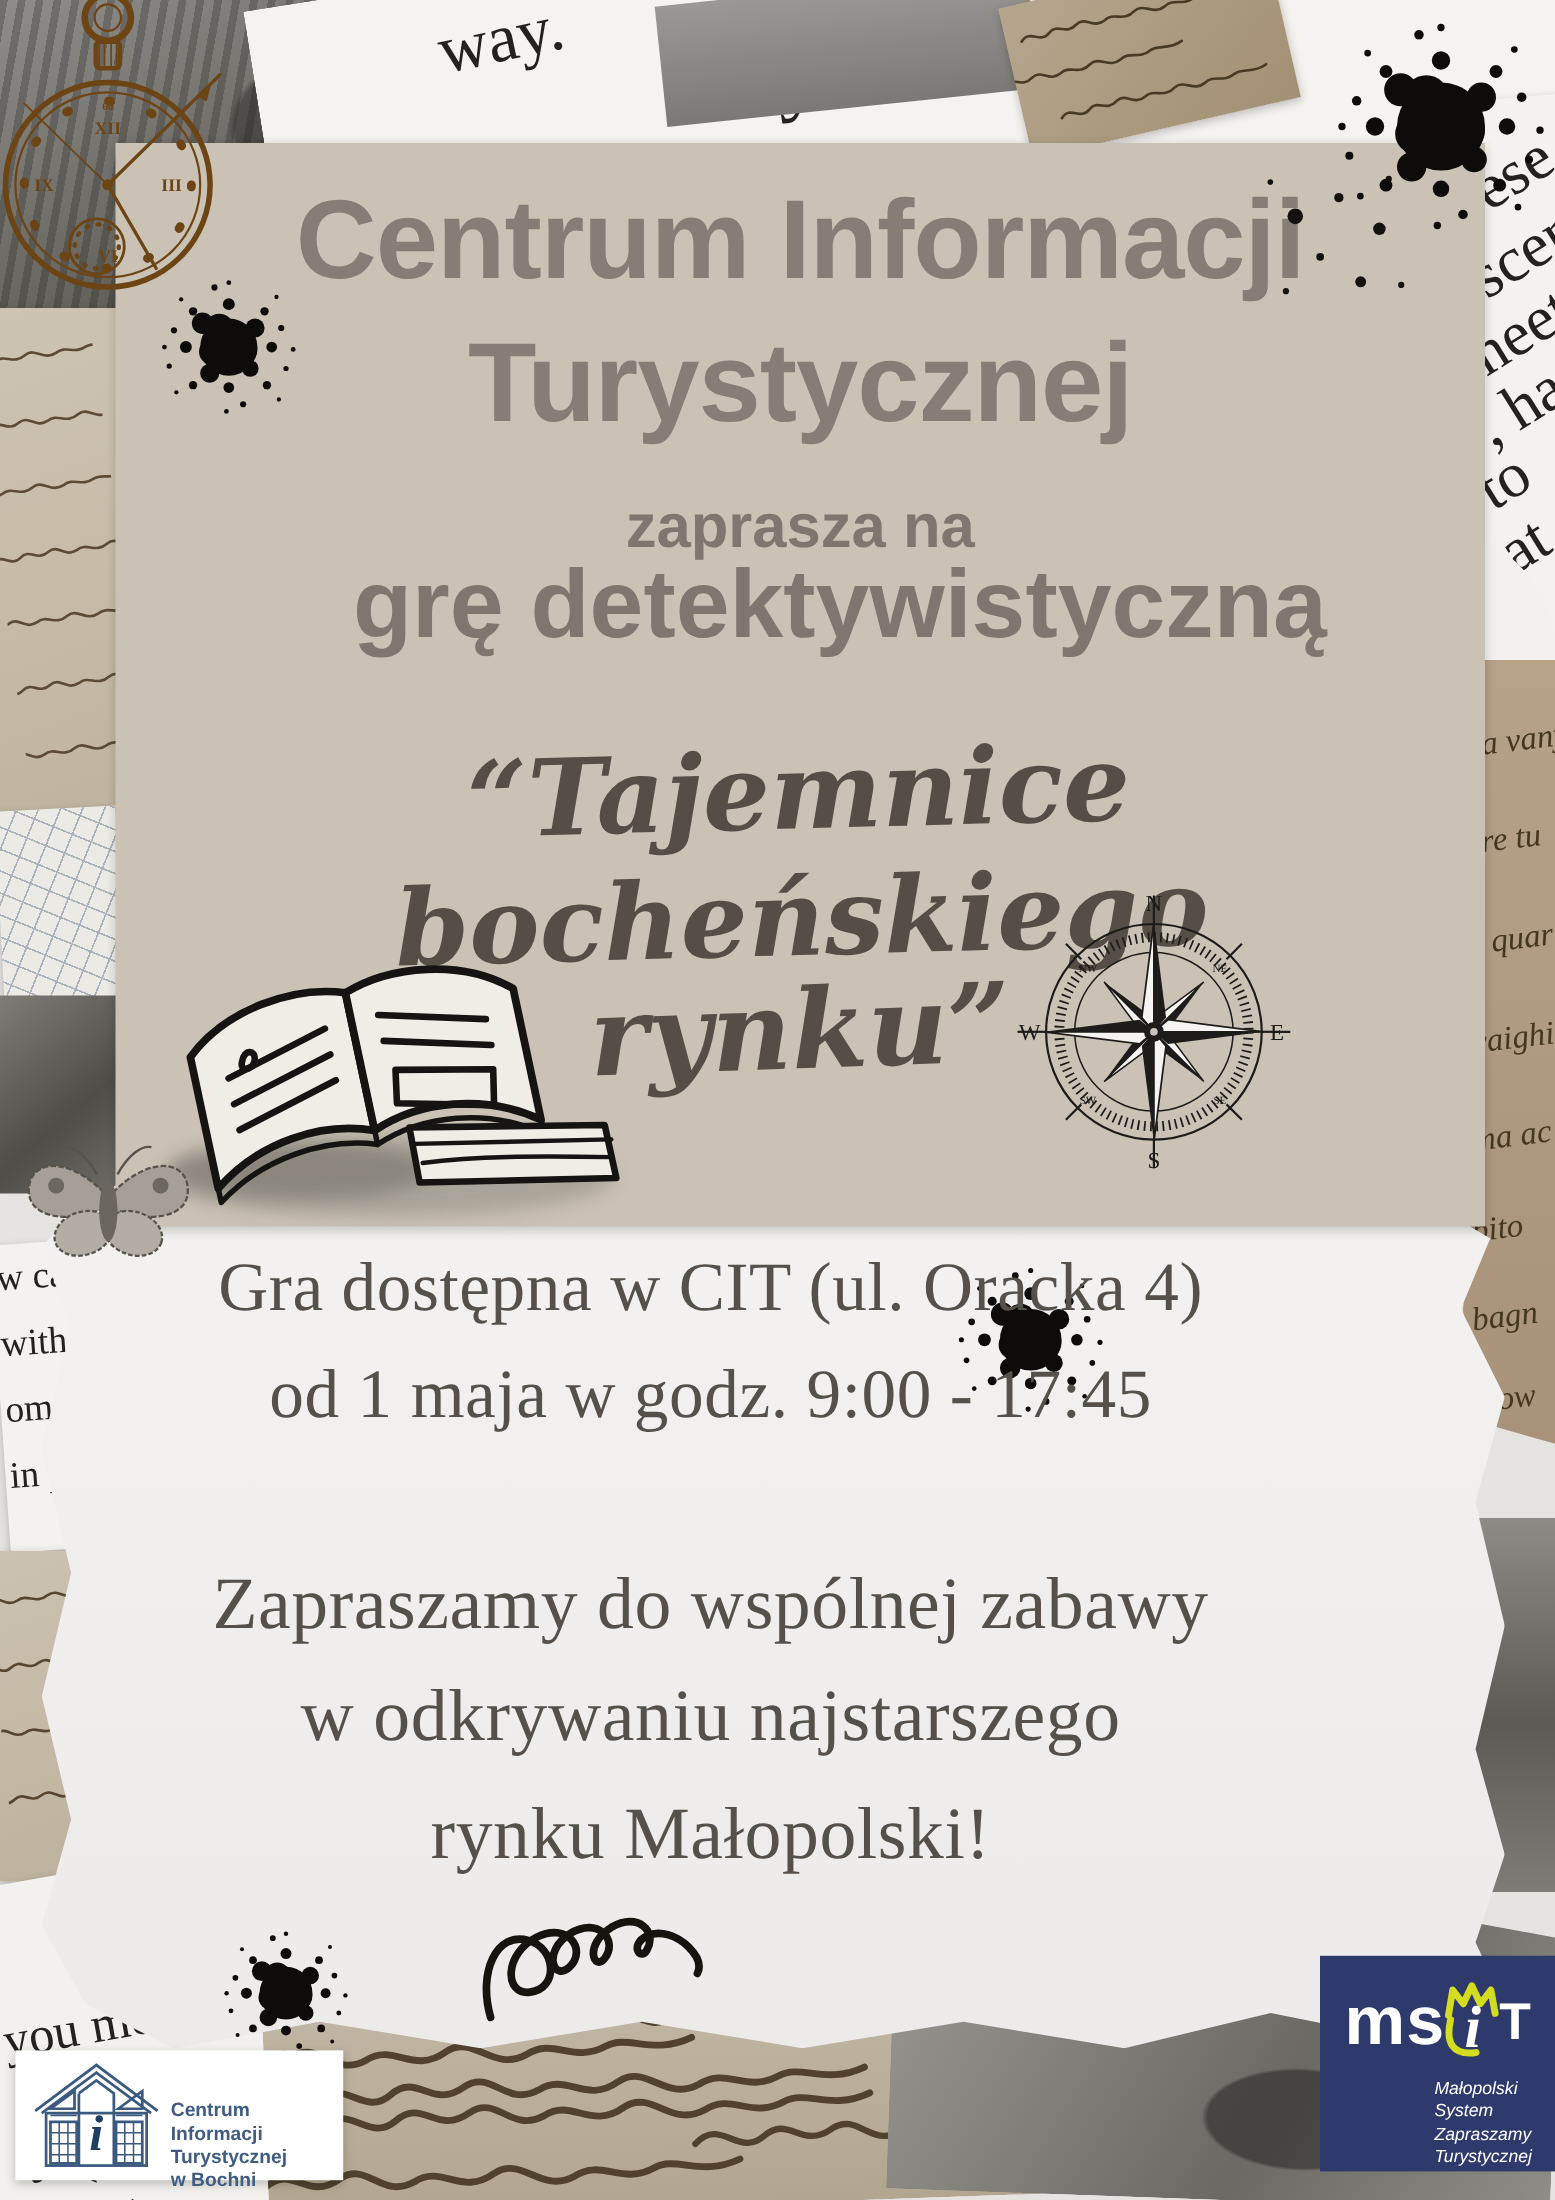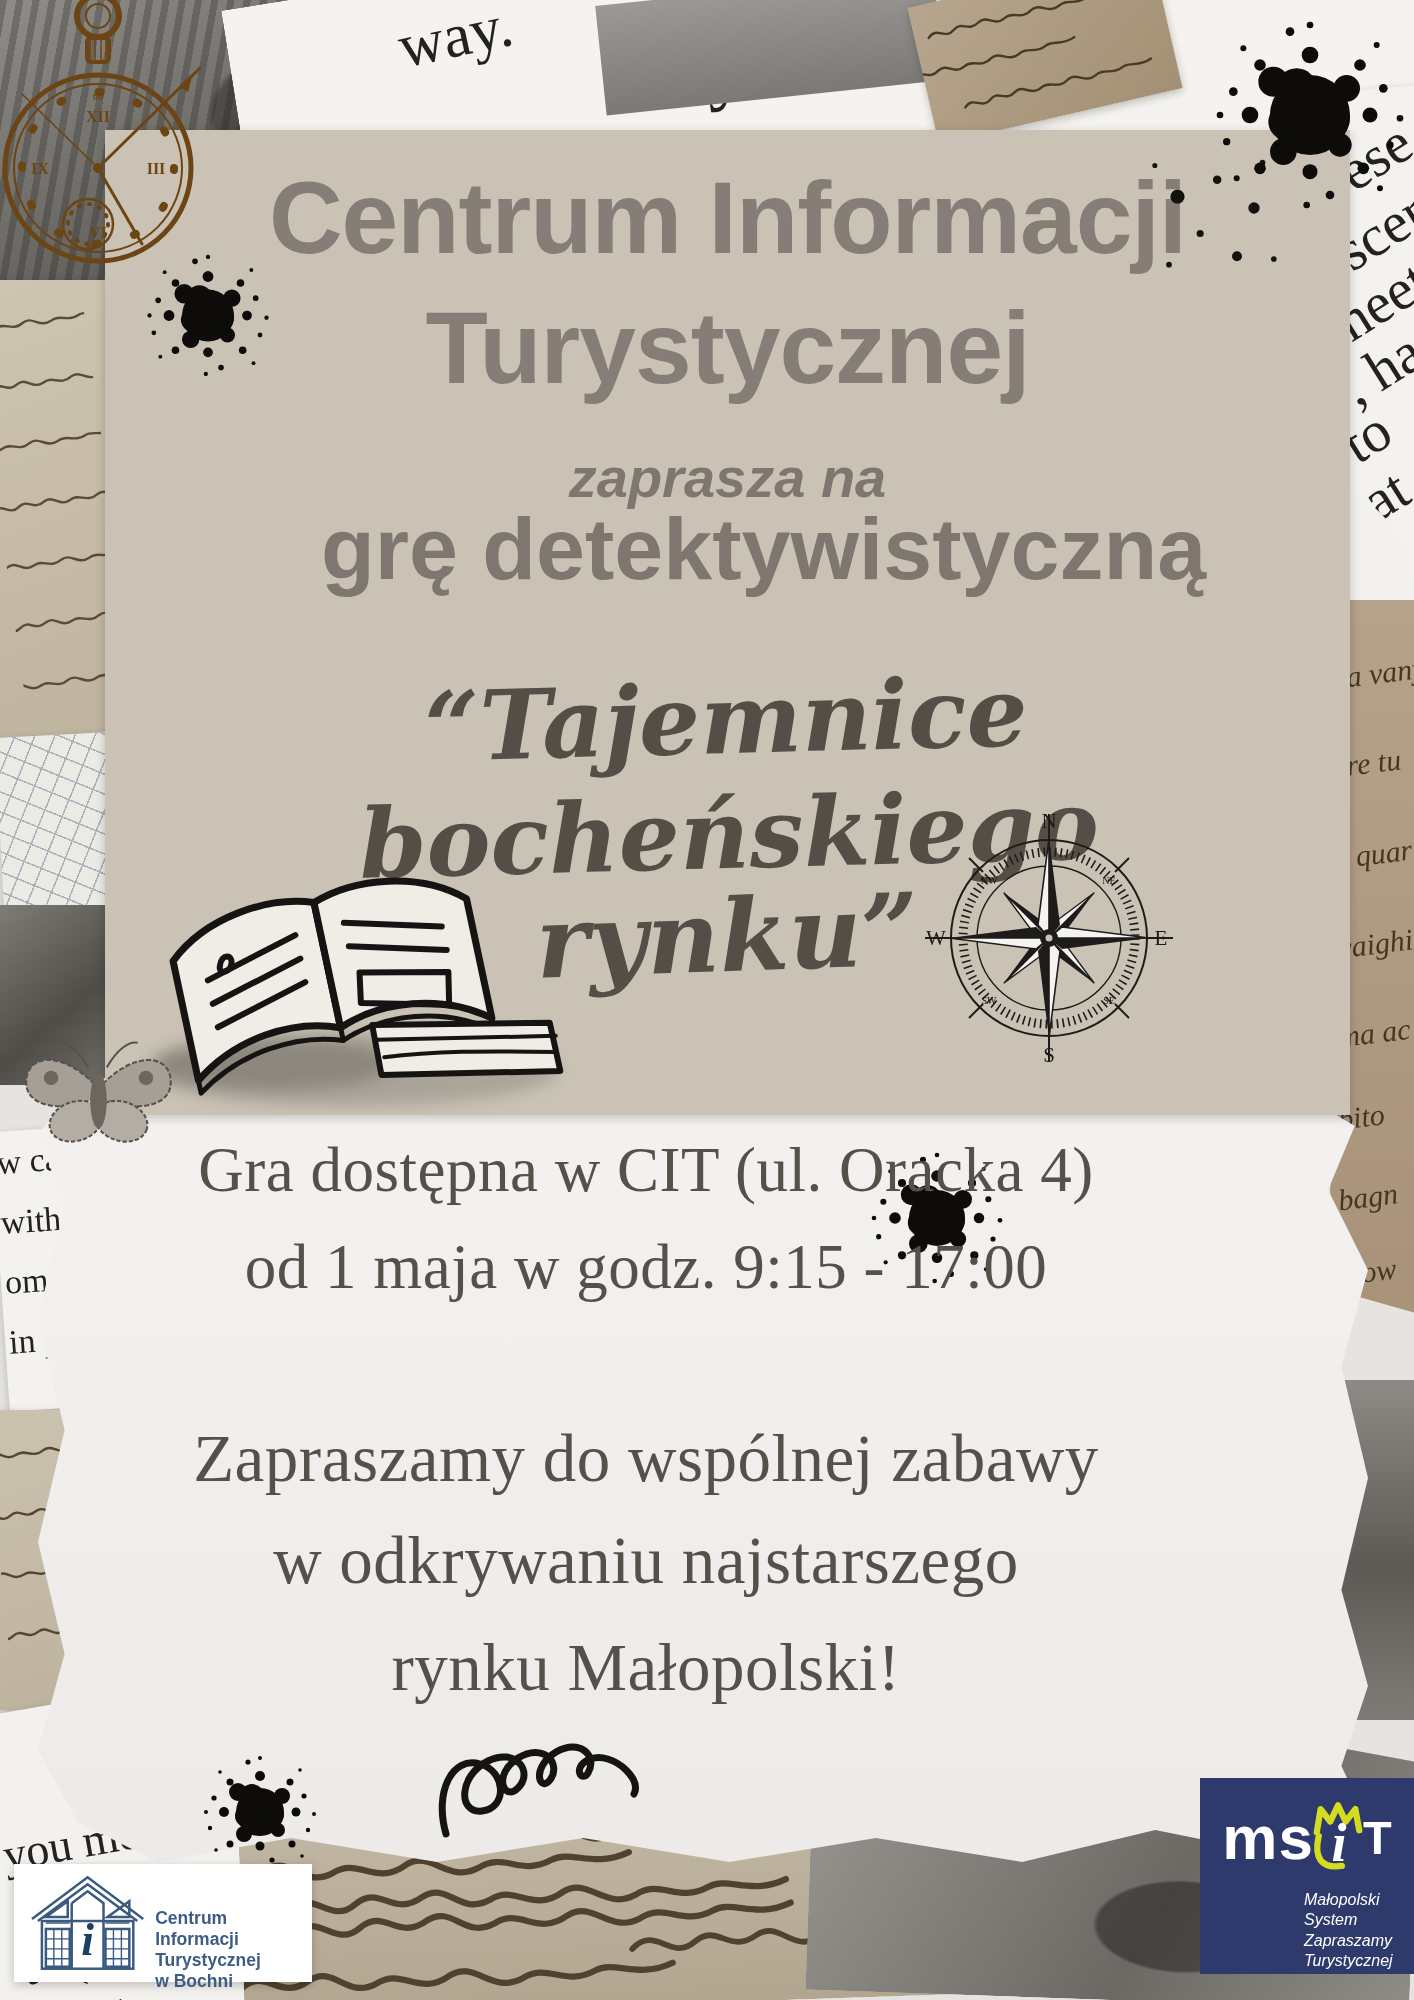--- a/index.html
+++ b/index.html
@@ -64,21 +64,21 @@
   .white-blob{left:38px;top:1062px;width:1330px;height:800px;z-index:2;
     background:linear-gradient(#f3f2f0,#ecebe9);
     filter:drop-shadow(0 5px 9px rgba(0,0,0,.25));
     clip-path:polygon(2% 5%,6% 1%,12% 4%,19% 0%,27% 3%,35% 0%,44% 3%,52% 1%,61% 4%,70% 1%,79% 4%,88% 1%,95% 4%,99% 8%,97% 16%,100% 26%,98% 38%,100% 52%,98% 66%,100% 78%,98% 88%,100% 95%,93% 99%,84% 96%,74% 100%,63% 97%,52% 100%,41% 97%,30% 100%,19% 97%,9% 100%,3% 95%,0 86%,2% 74%,0 60%,2% 46%,0 32%,2% 18%,0 9%);}
   
   .panel{left:105px;top:130px;width:1245px;height:985px;background:#cac3b5;z-index:3;overflow:hidden;
     box-shadow:0 3px 10px rgba(0,0,0,.2);}
   .ptxt{position:absolute;left:0;width:100%;text-align:center;line-height:1.2;}
   .heading{font-family:"Liberation Sans",sans-serif;font-weight:bold;color:#857d76;}
   .title{font-size:102px;line-height:1.27;letter-spacing:-1px;}
-  .invite{font-size:56px;color:#7f776f;font-style:italic;}
+  .invite{font-size:56px;color:#7f776f;}
   .gametype{font-size:88px;color:#7f776f;letter-spacing:0;padding-left:36px;}
   .script1,.script2{font-family:"DejaVu Serif",serif;font-style:italic;font-weight:bold;color:#554e47;}
   .script1{font-size:96px;transform:rotate(-1.5deg);}
   .script2{font-size:100px;transform:rotate(-2deg);}
   
   .infoline{position:absolute;left:10px;width:1272px;text-align:center;z-index:4;
     font-family:Liberation Serif, serif;color:#56504a;line-height:1.2;letter-spacing:.5px;}
   
   .cit-logo{left:14px;top:1864px;width:298px;height:118px;background:#ffffff;z-index:5;display:flex;}
   .cit-text{margin-left:8px;padding-top:44px;font-size:17.5px;font-weight:600;color:#3f5d82;line-height:1.2;
@@ -381,21 +381,21 @@
       <path d="M84,52 C120,16 152,26 150,52 C149,74 115,80 84,66 Z" fill="#a59f96" stroke-dasharray="5 2"></path>
       <ellipse cx="58" cy="88" rx="26" ry="19" fill="#b3ada3" transform="rotate(-18 58 88)" stroke-dasharray="4 2"></ellipse>
       <ellipse cx="102" cy="88" rx="26" ry="19" fill="#b3ada3" transform="rotate(18 102 88)" stroke-dasharray="4 2"></ellipse>
       <circle cx="34" cy="46" r="7" fill="#6c675f" stroke="none"></circle>
       <circle cx="126" cy="46" r="7" fill="#6c675f" stroke="none"></circle>
       <ellipse cx="80" cy="68" rx="8" ry="27" fill="#6b665e" stroke="none"></ellipse>
     </g>
   </svg>
 
   <div class="infoline" style="top:1133px;font-size:63px">Gra dostępna w CIT (ul. Oracka 4)</div>
-  <div class="infoline" style="top:1230px;font-size:63px">od 1 maja w godz. 9:15 - 17:00</div>
+  <div class="infoline" style="top:1230px;font-size:63px">od 1 maja w godz. 9:00 - 17:45</div>
   <div class="infoline" style="top:1418px;font-size:67px">Zapraszamy do wspólnej zabawy</div>
   <div class="infoline" style="top:1520px;font-size:67px">w odkrywaniu najstarszego</div>
   <div class="infoline" style="top:1627px;font-size:67px">rynku Małopolski!</div>
 
   <svg class="abs" style="left:430px;top:1672px;width:250px;height:185px;z-index:4" viewBox="0 0 250 185">
     <path d="M16,162 C4,120 22,84 50,92 C76,99 78,136 52,139 C28,142 28,104 58,89 C86,75 104,100 88,116 C74,130 62,103 88,86 C114,70 132,92 120,108 C110,121 100,96 126,80 C150,66 168,84 158,101 C152,111 142,96 158,88 C170,82 186,88 196,98 C204,106 208,114 204,122" fill="none" stroke="#15140f" stroke-width="7" stroke-linecap="round"></path>
   </svg>
 
   <div class="abs cit-logo paper">
     <svg style="margin:6px 0 0 14px" width="122" height="108" viewBox="0 0 120 106">

